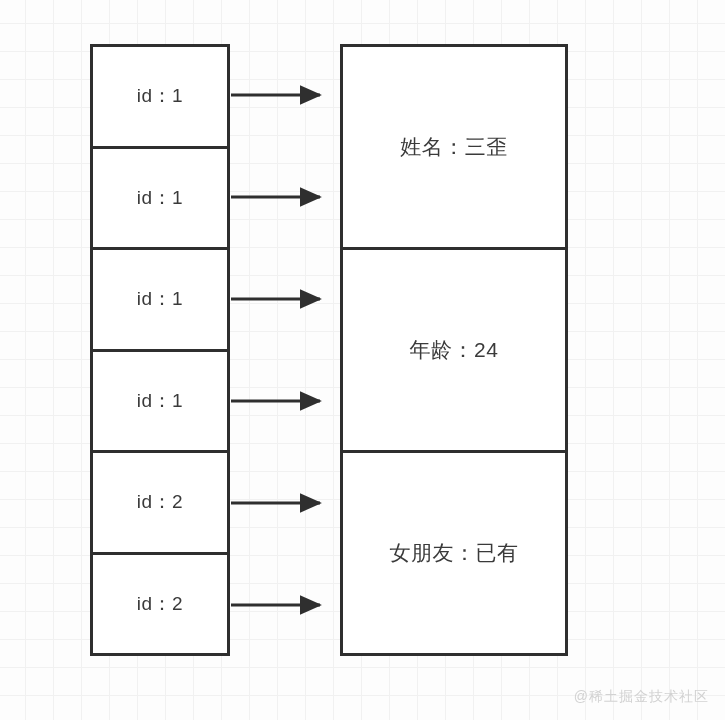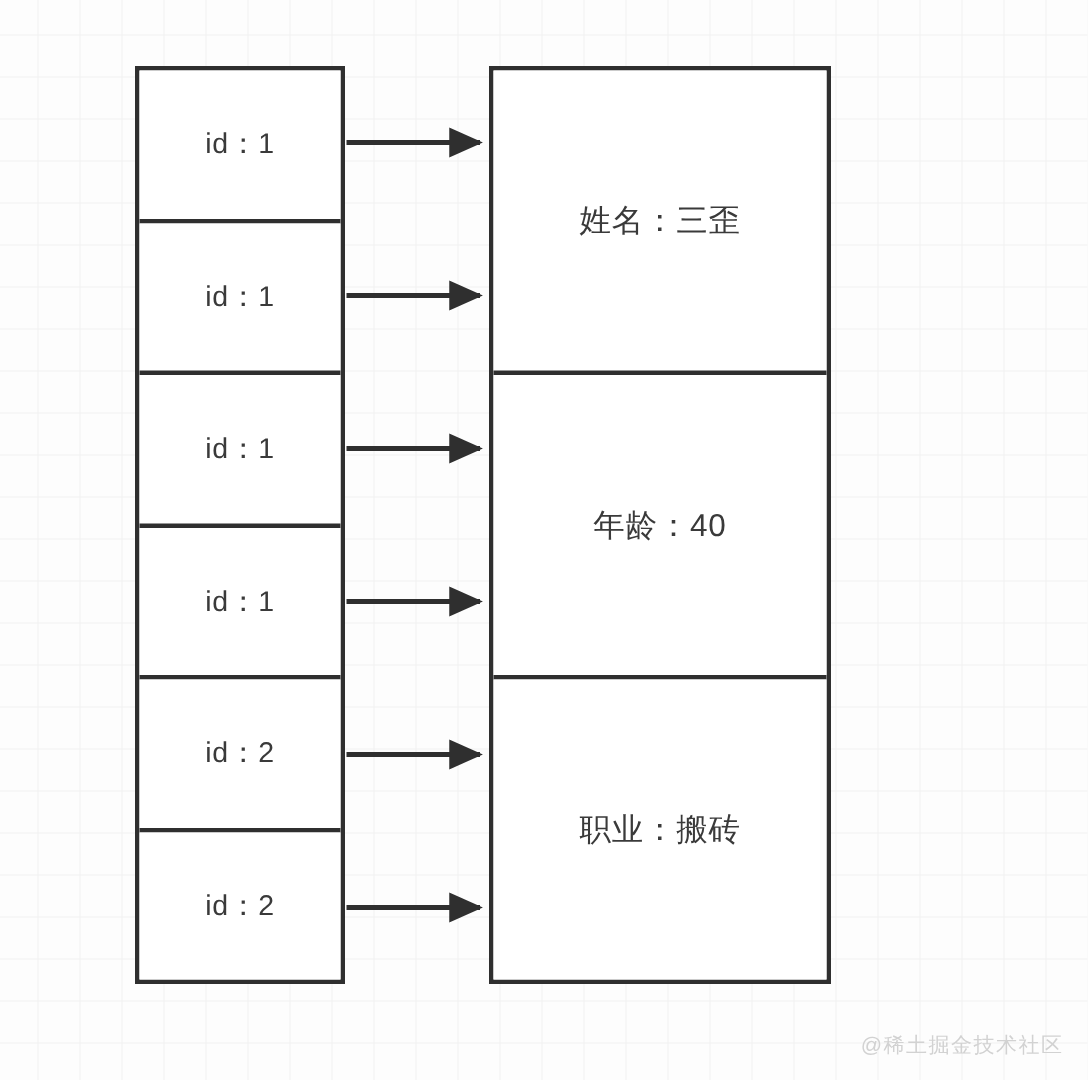--- a/index.html
+++ b/index.html
@@ -39,21 +39,21 @@
   }
 
   #left-column {
     left: 90px;
     top: 44px;
     width: 140px;
     height: 612px;
   }
 
   #right-column {
-    left: 326px;
+    left: 340px;
     top: 44px;
     width: 228px;
     height: 612px;
   }
 
   .cell {
     box-sizing: border-box;
     flex: 1 1 0;
     display: flex;
     align-items: center;
@@ -110,22 +110,22 @@
     <div class="cell left-cell">id：1</div>
     <div class="cell left-cell">id：1</div>
     <div class="cell left-cell">id：1</div>
     <div class="cell left-cell">id：1</div>
     <div class="cell left-cell">id：2</div>
     <div class="cell left-cell">id：2</div>
   </div>
 
   <div class="column" id="right-column">
     <div class="cell right-cell">姓名：三歪</div>
-    <div class="cell right-cell">年龄：40</div>
-    <div class="cell right-cell">职业：搬砖</div>
+    <div class="cell right-cell">年龄：24</div>
+    <div class="cell right-cell">女朋友：已有</div>
   </div>
 
   <svg id="arrow-layer" viewBox="0 0 725 720" xmlns="http://www.w3.org/2000/svg">
     <defs>
       <marker id="arrowhead" markerWidth="7" markerHeight="7" refX="6.4" refY="3.5" orient="auto" markerUnits="strokeWidth">
         <polygon points="0,0.4 7,3.5 0,6.6" fill="#2f2f2f"></polygon>
       </marker>
     </defs>
     <g stroke="#2f2f2f" stroke-width="3.2" fill="none" marker-end="url(#arrowhead)">
       <line x1="231" y1="95" x2="320" y2="95"></line>

